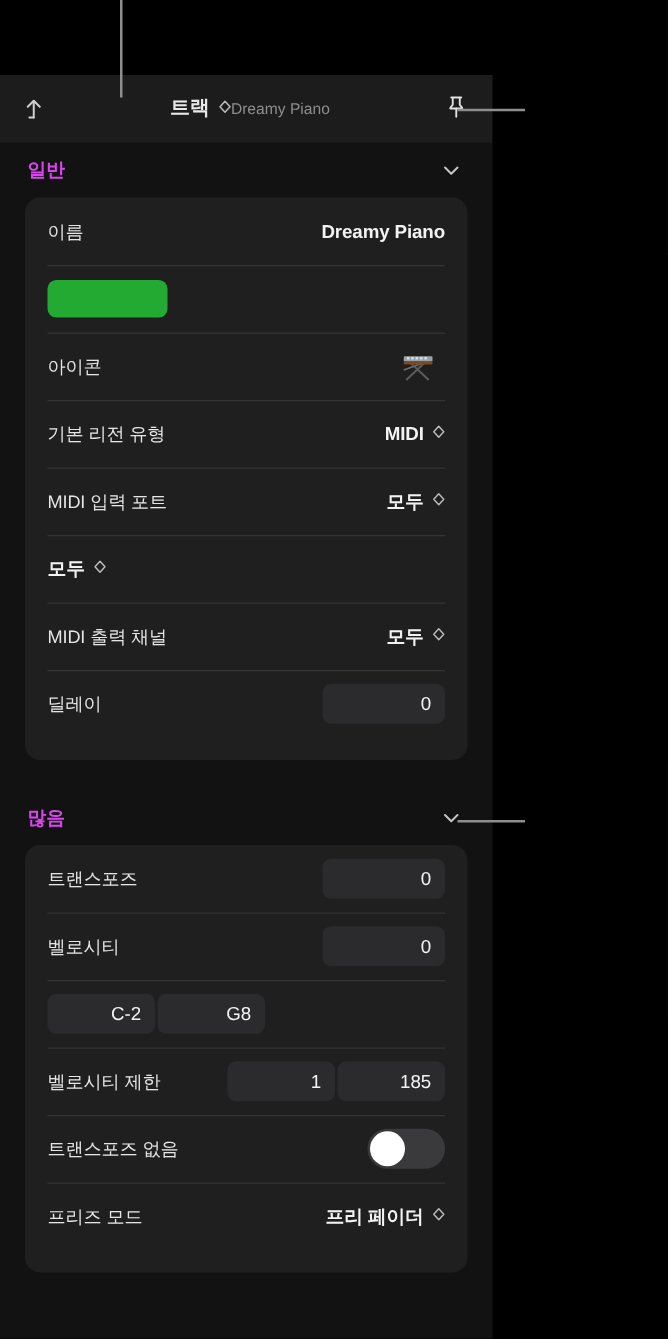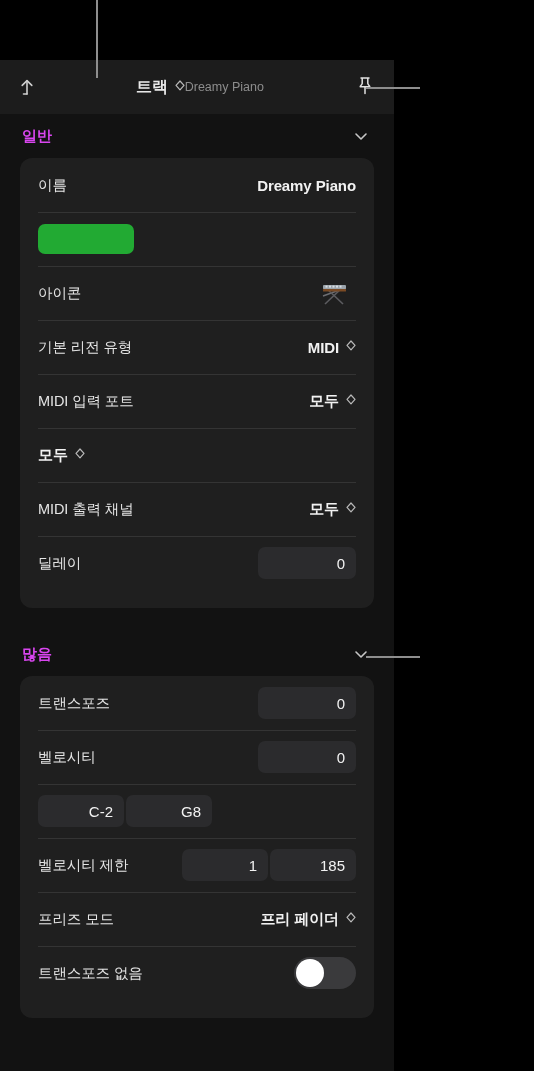--- a/index.html
+++ b/index.html
@@ -391,36 +391,36 @@
         <span class="row-label">벨로시티 제한</span>
         <div class="row-right">
           <span class="dual-wrap">
             <span class="field dual">1</span>
             <span class="field dual">185</span>
           </span>
         </div>
       </div>
 
       <div class="row">
+        <span class="row-label">트랜스포즈 없음</span>
+        <div class="row-right">
+          <span class="toggle">
+            <span class="knob"></span>
+          </span>
+        </div>
+      </div>
+
+      <div class="row">
         <span class="row-label">프리즈 모드</span>
         <div class="row-right">
           <span class="row-value">프리 페이더</span>
           <svg width="10" height="14" viewBox="0 0 10 14">
             <path d="M5 1 L9 5.4 L5 9.8 L1 5.4 Z" stroke="#b9b9b9" stroke-width="1.2" fill="none" stroke-linejoin="round"></path>
           </svg>
         </div>
       </div>
 
-      <div class="row">
-        <span class="row-label">트랜스포즈 없음</span>
-        <div class="row-right">
-          <span class="toggle">
-            <span class="knob"></span>
-          </span>
-        </div>
-      </div>
-
 
       <div class="card-bottom-gap"></div>
     </div>
   </div>
 
 </div>
 
 </body></html>

